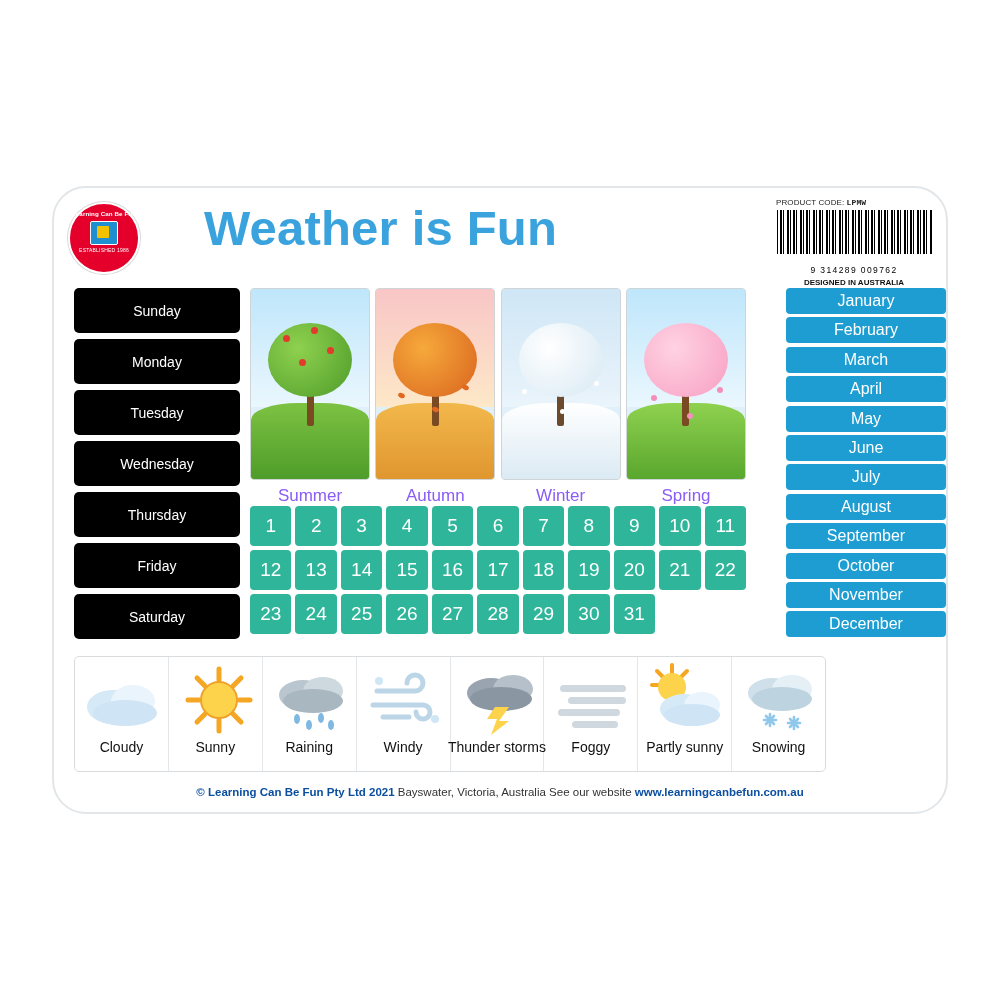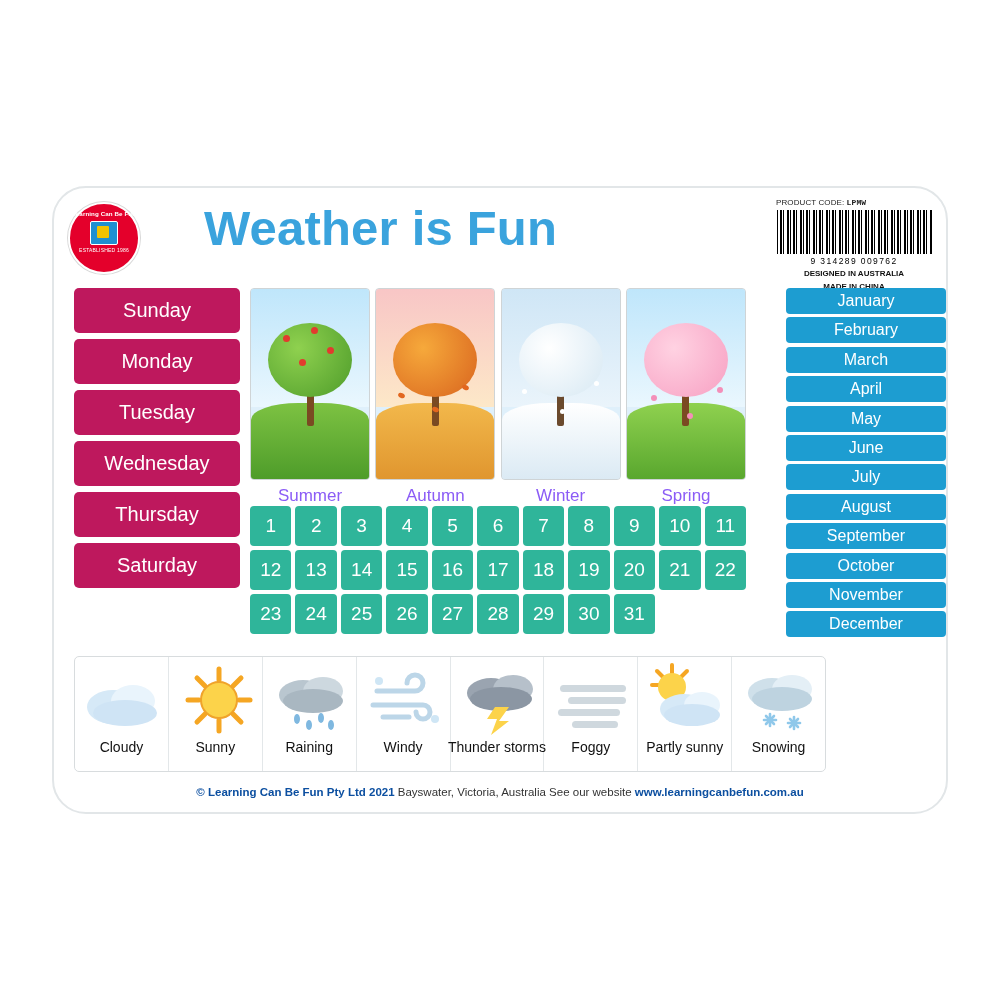--- a/index.html
+++ b/index.html
@@ -116,44 +116,44 @@
         #000 0px, #000 1px, #fff 1px, #fff 3px,
         #000 3px, #000 5px, #fff 5px, #fff 6px,
         #000 6px, #000 7px, #fff 7px, #fff 10px,
         #000 10px, #000 12px, #fff 12px, #fff 13px);
     border: 1px solid #fff;
   }
   .barcode-num {
     font-size: 8.5px;
     letter-spacing: 1.4px;
     color: #000;
-    margin-top: 1px;
+    margin-top: 10px;
   }
   .origin {
     font-size: 8px;
     line-height: 9.5px;
     font-weight: bold;
     color: #111;
     margin-top: 3px;
   }
 
   
   .days {
     position: absolute;
     left: 20px;
     top: 100px;
     width: 166px;
   }
   .day {
     height: 45px;
     margin-bottom: 6px;
-    background: #be185d;
+    background: #000000;
     border-radius: 5px;
     color: #ffffff;
-    font-size: 20px;
+    font-size: 14px;
     display: flex;
     align-items: center;
     justify-content: center;
   }
 
   
   .months {
     position: absolute;
     right: 0;
     top: 100px;
@@ -327,20 +327,21 @@
       <div class="origin">DESIGNED IN AUSTRALIA</div>
       <div class="origin">MADE IN CHINA</div>
     </div>
 
     <div class="days">
       <div class="day">Sunday</div>
       <div class="day">Monday</div>
       <div class="day">Tuesday</div>
       <div class="day">Wednesday</div>
       <div class="day">Thursday</div>
+      <div class="day">Friday</div>
       <div class="day">Saturday</div>
     </div>
 
     <div class="months">
       <div class="month">January</div>
       <div class="month">February</div>
       <div class="month">March</div>
       <div class="month">April</div>
       <div class="month">May</div>
       <div class="month">June</div>

